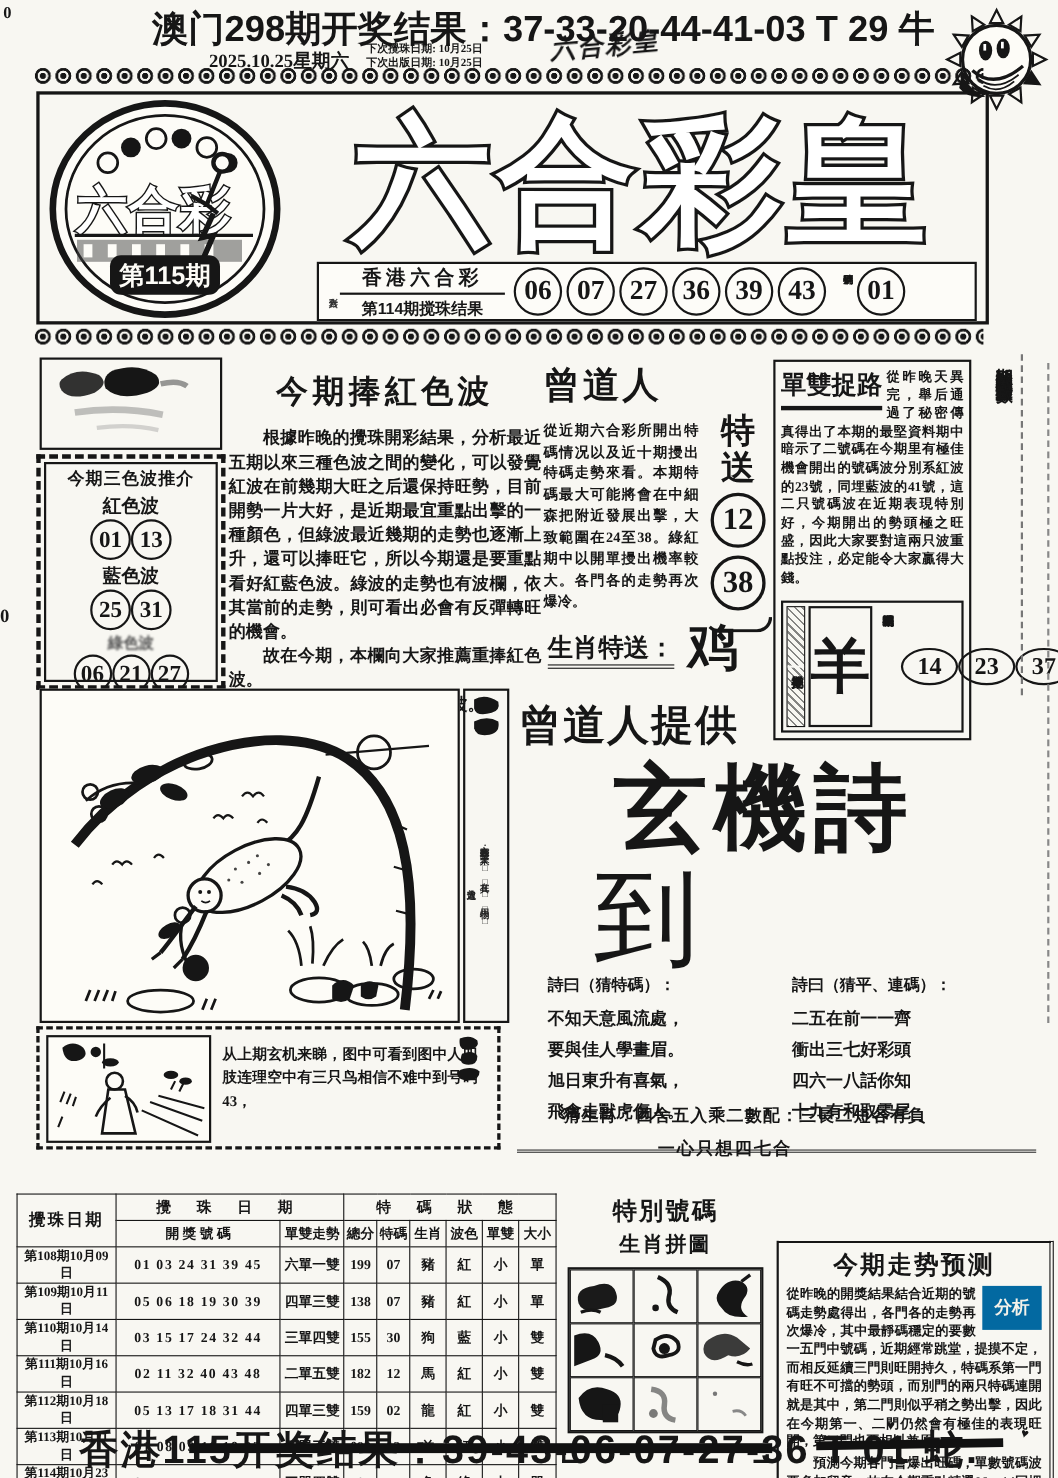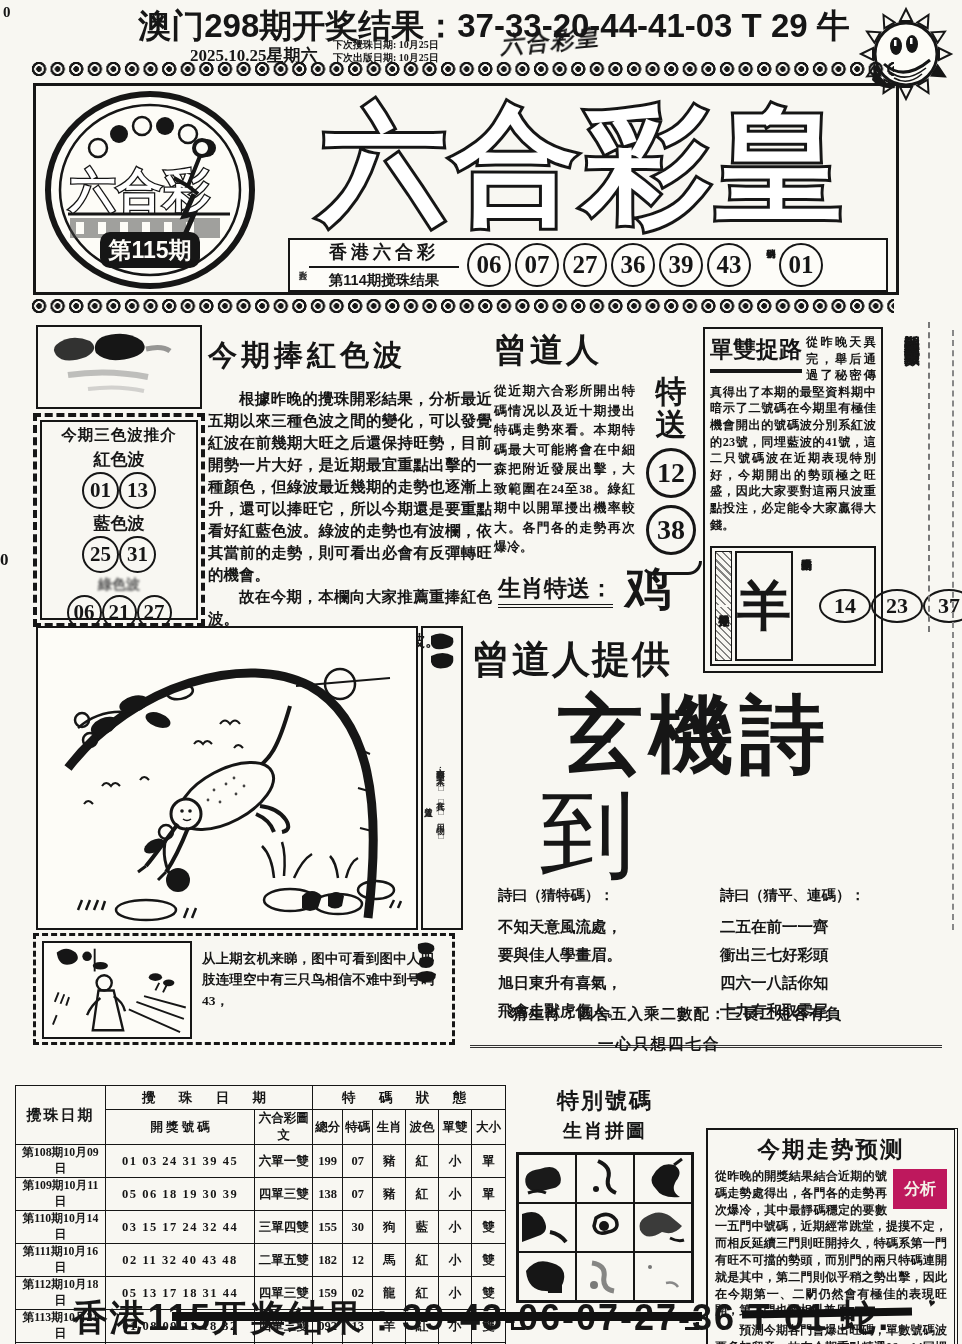--- a/index.html
+++ b/index.html
@@ -28,21 +28,21 @@
   
   .box1{left:36px;top:325px;width:166px;height:84px;border:2px solid var(--ink);}
   .sanse{left:33px;top:413px;width:172px;height:214px;border:4px dashed var(--ink);padding:3px;}
   .sanse-in{border:2px solid var(--ink);height:100%;text-align:center;padding-top:3px;}
   .sanse-title{font-size:15.5px;font-weight:900;letter-spacing:1px;font-family:"Liberation Sans","DejaVu Sans",sans-serif;}
   .sanse-lab{font-size:17px;font-weight:900;margin-top:2px;font-family:"Liberation Sans","DejaVu Sans",sans-serif;}
   .sanse-lab.smudge{filter:blur(1.2px);color:#555;font-size:14px;}
   .sanse-balls .ball{width:37px;height:37px;font-size:21px;border-width:2.5px;margin:1px 0px;}
   .sanse-balls.g3 .ball{width:35px;height:35px;}
   .article{left:208px;top:336px;width:284px;}
-  .article h2{font-size:29px;font-weight:900;letter-spacing:4px;margin-bottom:12px;}
+  .article h2{font-size:29px;font-weight:900;text-align:center;letter-spacing:4px;margin-bottom:12px;}
   .article p{font-size:15.5px;line-height:22px;font-weight:700;text-align:justify;}
   .article p.ind{text-indent:2em;}
   
   .zeng{left:494px;top:328px;width:208px;height:292px;}
   .zeng .h1{font-size:33px;font-weight:900;letter-spacing:3px;}
   .zeng .h2{font-size:33px;font-weight:900;margin-left:60px;letter-spacing:4px;}
   .tesong{float:right;width:62px;text-align:center;margin:2px 0 2px 5px;}
   .tesong .tch{font-size:31px;font-weight:900;line-height:33px;font-family:"Liberation Sans","DejaVu Sans",sans-serif;}
   .tesong .ball{width:50px;height:50px;font-size:28px;margin-top:7px;}
   .tesong .brk{height:14px;border:3px solid var(--ink);border-top:none;border-radius:0 0 26px 26px;border-left-color:transparent;margin-top:6px;}
@@ -90,21 +90,21 @@
   .puzzle{left:511px;top:1086px;width:188px;height:246px;text-align:center;}
   .puzzle .t1{font-size:22px;font-weight:900;letter-spacing:2px;filter:blur(.3px);}
   .puzzle .t2{font-size:19px;font-weight:900;letter-spacing:2px;margin-top:2px;}
   .pgrid{display:grid;grid-template-columns:repeat(3,58px);grid-template-rows:repeat(3,49px);border:2px solid var(--ink);width:178px;margin:8px auto 0;}
   .pgrid .cell{border:1.5px solid var(--ink);overflow:hidden;}
   .corner{position:absolute;width:14px;height:8px;border-bottom:3px solid var(--ink);}
   .corner.l{left:0;bottom:2px;border-left:3px solid var(--ink);}
   .corner.r{right:0;bottom:2px;border-right:3px solid var(--ink);}
   .forecast{left:706px;top:1128px;width:252px;height:304px;border:2px solid var(--ink);border-right:4px double var(--ink);padding:4px 7px;}
   .forecast .ft{font-size:22.5px;font-weight:900;text-align:center;letter-spacing:2px;}
-  .fbadge{float:right;width:54px;height:40px;background:#be185d;color:#f4f2ea;display:flex;align-items:center;justify-content:center;font-size:16px;font-weight:900;margin:4px 0 4px 6px;}
+  .fbadge{float:right;width:54px;height:40px;background:#0369a1;color:#f4f2ea;display:flex;align-items:center;justify-content:center;font-size:16px;font-weight:900;margin:4px 0 4px 6px;}
   .fbody{font-size:12.1px;line-height:16.8px;font-weight:600;text-align:justify;margin-top:3px;}
   .fnums{position:absolute;left:8px;right:10px;bottom:10px;display:flex;justify-content:space-between;}
   .fnums .ball{width:47px;height:47px;font-size:27px;}
   .footer{left:0px;top:1294px;width:962px;text-align:center;font-size:36px;font-weight:900;letter-spacing:2px;font-family:"Liberation Sans","DejaVu Sans",sans-serif;}
   .strike1{left:172px;top:1312px;width:530px;height:9px;background:#111;}
   .strike2{left:742px;top:1309px;width:170px;height:8px;background:#111;transform:rotate(-1deg);}
   .artifact0a{left:3px;top:4px;font-size:15px;font-weight:700;}
   .artifact0b{left:0px;top:550px;font-size:17px;font-weight:700;}
   .edge-dash{left:952px;top:330px;height:600px;border-left:2px dashed #888;width:0;}
   .heartmark{left:806px;top:1288px;font-size:13px;}
@@ -429,21 +429,21 @@
       </colgroup>
     <thead>
       <tr>
         <th rowspan="2" class="c0h">攪珠日期</th>
         <th colspan="2" class="gh">攪 珠 日 期</th>
         <th colspan="6" class="gh">特 碼 狀 態</th>
       </tr>
       <tr>
 
       <th>開 獎 號 碼</th>
-          <th>六合彩圖文</th>
+          <th>單雙走勢</th>
           <th>總分</th>
           <th>特碼</th>
           <th>生肖</th>
           <th>波色</th>
           <th>單雙</th>
           <th>大小</th>
         </tr>
     </thead>
     <tbody>
 

